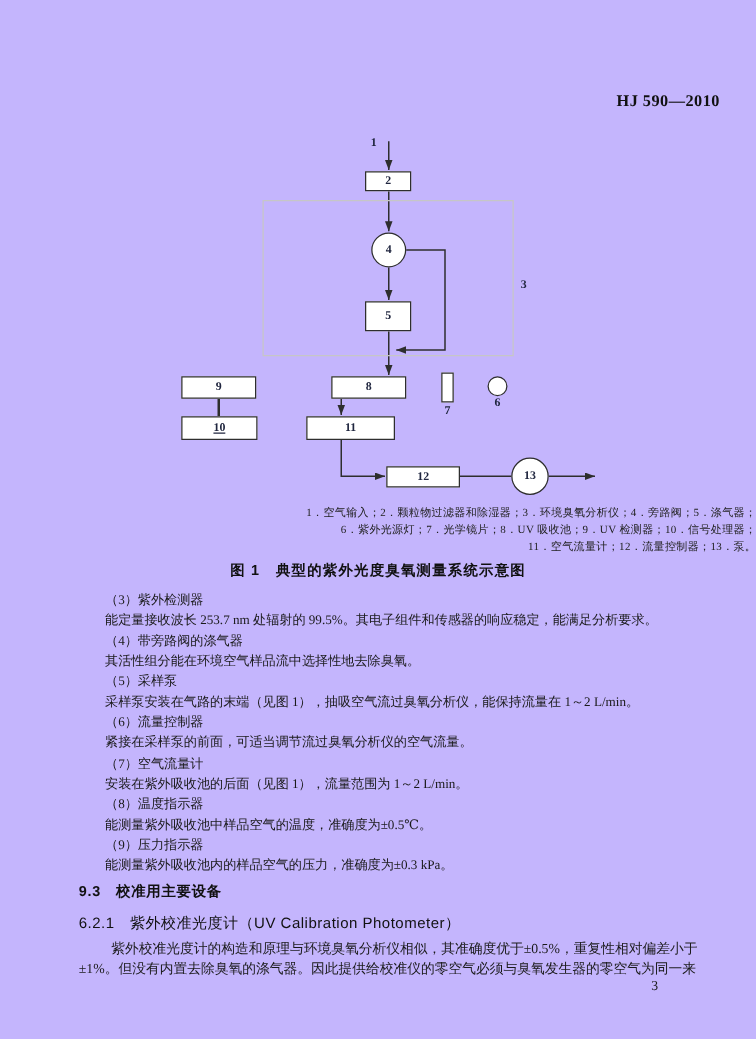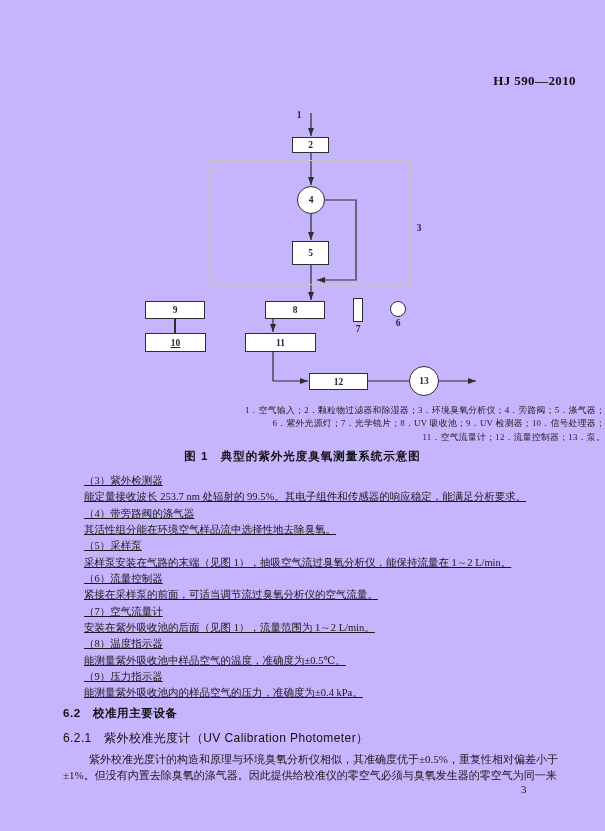--- a/index.html
+++ b/index.html
@@ -36,21 +36,21 @@
     font-size:8.8px;line-height:13.4px;color:#222;letter-spacing:0.3px;
   }
   .fig-title{
     position:absolute;left:0;top:449px;width:605px;text-align:center;
     font-family:"Liberation Sans","DejaVu Sans",sans-serif;
     font-size:11.5px;font-weight:bold;color:#111;letter-spacing:1px;
   }
   
   .body-list{
     position:absolute;left:84px;top:473px;width:480px;
-    font-size:10.5px;line-height:16.35px;color:#1a1a1a;text-decoration:underline;
+    font-size:10.5px;line-height:16.35px;color:#1a1a1a;
   }
   .body-list div{white-space:nowrap;}
   
   .h62{
     position:absolute;left:63px;top:706px;
     font-family:"Liberation Sans","DejaVu Sans",sans-serif;
     font-size:11.5px;font-weight:bold;color:#111;letter-spacing:0.6px;
   }
   .h621{
     position:absolute;left:63px;top:730px;
@@ -129,24 +129,24 @@
     <div>其活性组分能在环境空气样品流中选择性地去除臭氧。</div>
     <div>（5）采样泵</div>
     <div>采样泵安装在气路的末端（见图 1），抽吸空气流过臭氧分析仪，能保持流量在 1～2 L/min。</div>
     <div>（6）流量控制器</div>
     <div>紧接在采样泵的前面，可适当调节流过臭氧分析仪的空气流量。</div>
     <div>（7）空气流量计</div>
     <div>安装在紫外吸收池的后面（见图 1），流量范围为 1～2 L/min。</div>
     <div>（8）温度指示器</div>
     <div>能测量紫外吸收池中样品空气的温度，准确度为±0.5℃。</div>
     <div>（9）压力指示器</div>
-    <div>能测量紫外吸收池内的样品空气的压力，准确度为±0.4 kPa。</div>
+    <div>能测量紫外吸收池内的样品空气的压力，准确度为±0.3 kPa。</div>
   </div>
 
-  <div class="h62">6.2　校准用主要设备</div>
+  <div class="h62">9.3　校准用主要设备</div>
   <div class="h621">6.2.1　紫外校准光度计（UV Calibration Photometer）</div>
 
   <div class="para">
     <div class="indent">紫外校准光度计的构造和原理与环境臭氧分析仪相似，其准确度优于±0.5%，重复性相对偏差小于</div>
     <div>±1%。但没有内置去除臭氧的涤气器。因此提供给校准仪的零空气必须与臭氧发生器的零空气为同一来</div>
   </div>
 
   <div class="pageno">3</div>
 
 </div>

